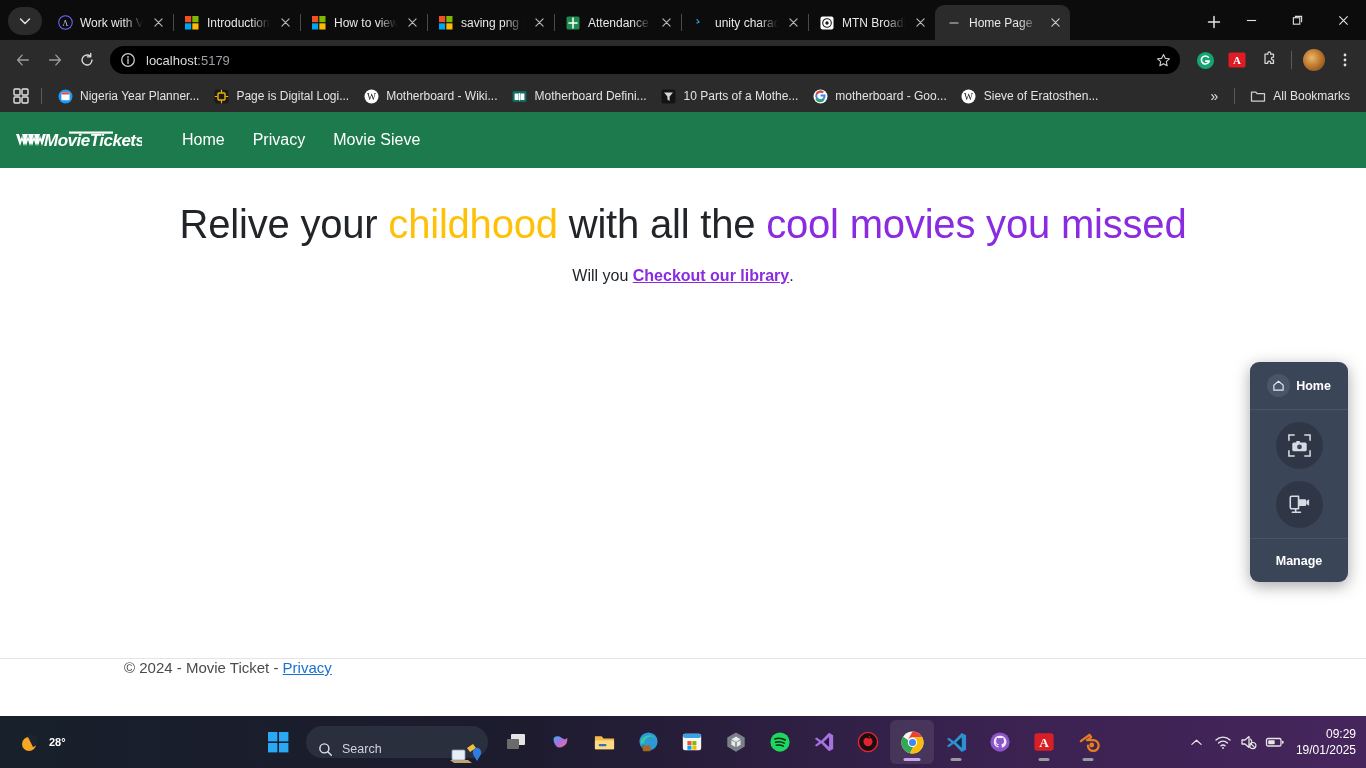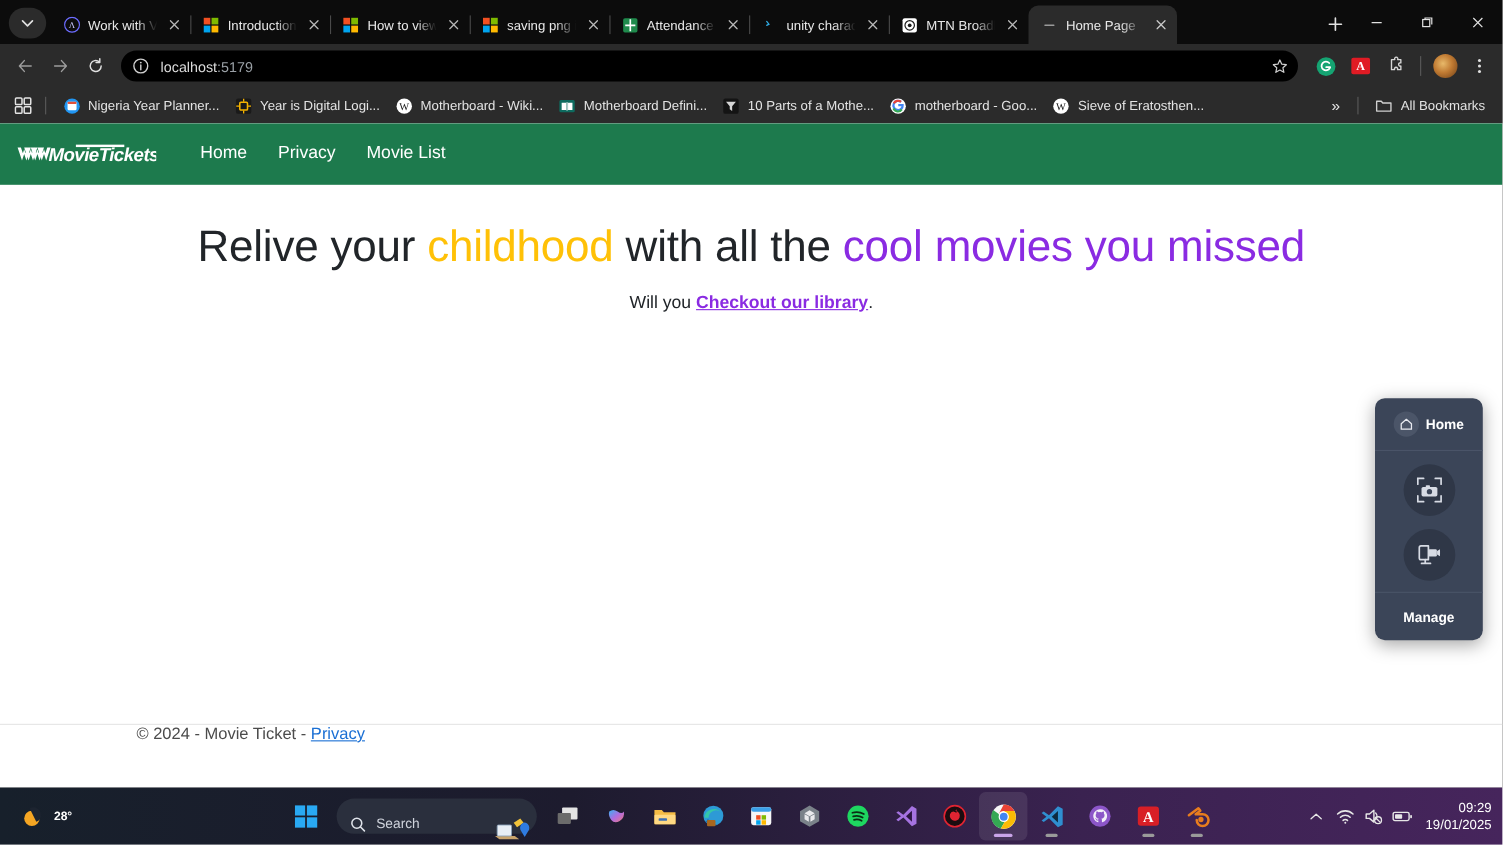--- a/index.html
+++ b/index.html
@@ -389,21 +389,21 @@
     </div>
 
     <div class="bm">
       <span class="bm-ico">
         <svg width="15" height="15" viewBox="0 0 15 15">
             <rect x="0.5" y="0.5" width="14" height="14" rx="2" fill="#1a1a1a"></rect>
             <rect x="4" y="4" width="7" height="7" rx="1" fill="none" stroke="#f5b301" stroke-width="1.4"></rect>
             <path d="M7.5 0.8 L7.5 3.6 M7.5 11.4 L7.5 14.2 M0.8 7.5 L3.6 7.5 M11.4 7.5 L14.2 7.5" stroke="#f5b301" stroke-width="1.2"></path>
           </svg>
       </span>
-      <span class="bm-label">Year is Digital Logi...</span>
+      <span class="bm-label">Page is Digital Logi...</span>
     </div>
 
     <div class="bm">
       <span class="bm-ico">
         <svg width="15" height="15" viewBox="0 0 15 15">
             <circle cx="7.5" cy="7.5" r="7" fill="#fff"></circle>
             <text x="7.5" y="11" font-size="9.5" fill="#111" text-anchor="middle" font-family="Liberation Serif, serif">W</text>
           </svg>
       </span>
       <span class="bm-label">Motherboard - Wiki...</span>
@@ -477,21 +477,21 @@
             <path d="M14 7 L18 19 L20 13 L22 19 L26 7 L23 7 L21.2 12.4 L20 8.6 L18.8 12.4 L17 7 Z"></path>
             <path d="M20 7 L24 19 L26 13 L28 19 L32 7 L29 7 L27.2 12.4 L26 8.6 L24.8 12.4 L23 7 Z"></path>
           </g>
           <text x="30" y="19" font-family="Liberation Sans, sans-serif" font-size="17" font-weight="bold" font-style="italic" fill="#ffffff" letter-spacing="-0.5">MovieTickets</text>
           <rect x="55" y="4.5" width="44" height="2.2" fill="#ffffff"></rect>
         </svg>
       </div>
       <div class="navlinks">
         <a class="navlink" href="#">Home</a>
         <a class="navlink" href="#">Privacy</a>
-        <a class="navlink" href="#">Movie List</a>
+        <a class="navlink" href="#">Movie Sieve</a>
       </div>
     </div>
 
     <div class="hero">
       <h1><span>Relive your </span><span class="amber">childhood</span><span> with all the </span><span class="purple">cool movies you missed</span></h1>
       <p class="sub"><span>Will you </span><a href="#">Checkout our library</a><span>.</span></p>
     </div>
 
     <div class="capture">
       <div class="cap-head">

